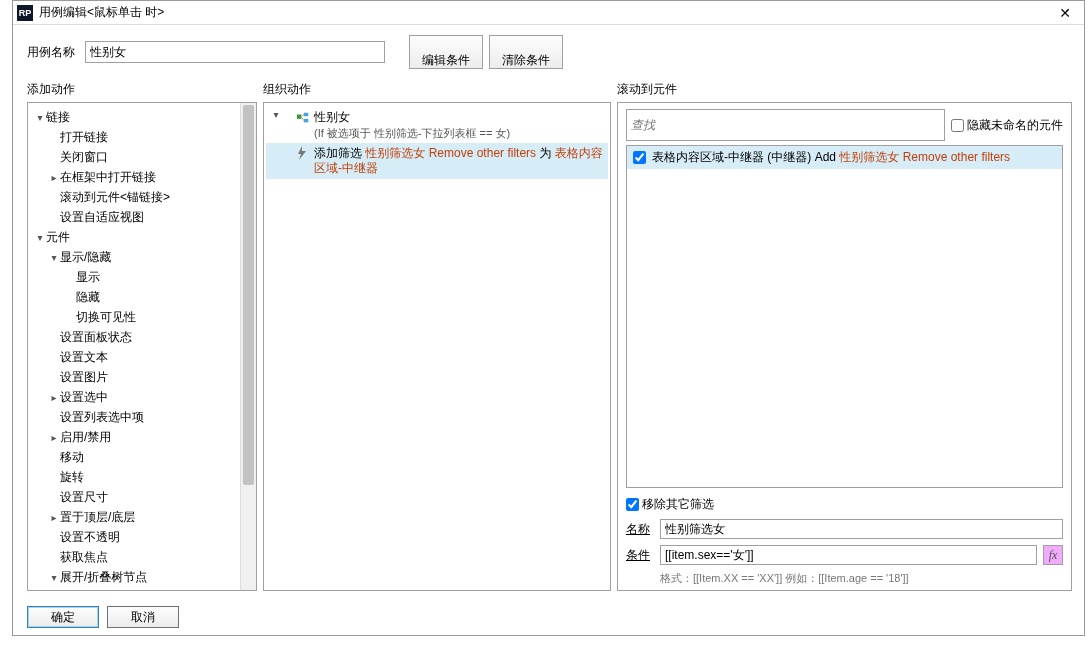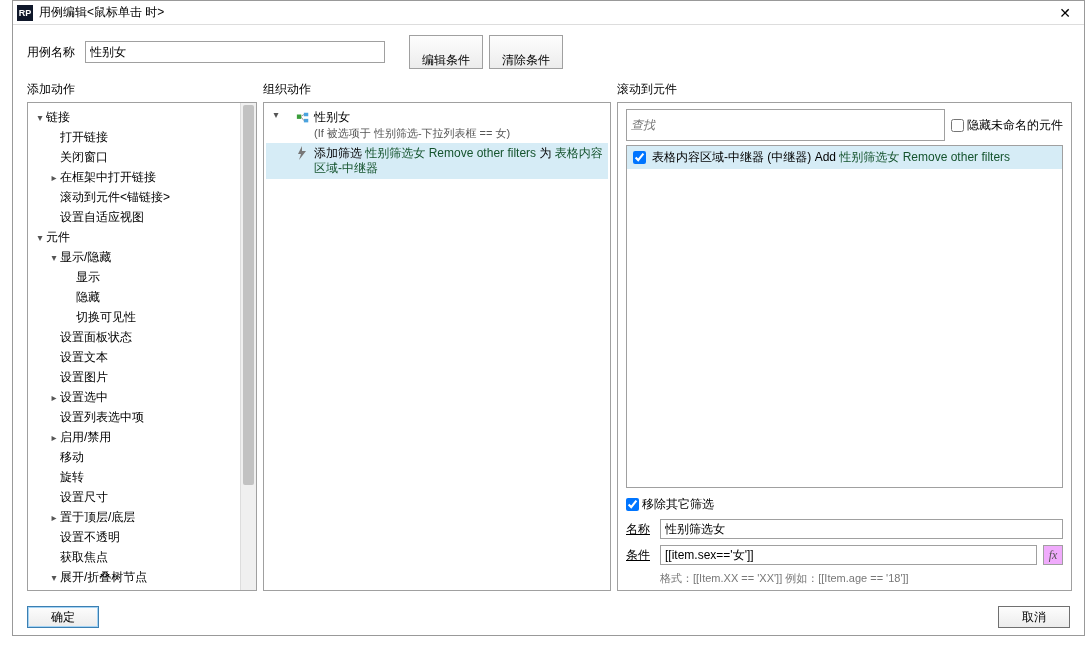--- a/index.html
+++ b/index.html
@@ -32,37 +32,37 @@
 .indent-2 { padding-left: 34px; }
 .org-tree { padding: 4px 2px; }
 .case-row { display: flex; align-items: flex-start; padding: 2px 4px; }
 .case-icon { width: 14px; height: 14px; margin: 2px 4px 0 14px; display:inline-flex; }
 .case-icon svg { width:14px; height:14px; }
 .case-text { display: flex; flex-direction: column; }
 .cond-text { color: #555; font-size: 11px; }
 .action-row { display: flex; align-items: flex-start; padding: 3px 4px 3px 30px; background: #d6ecf6; }
 .bolt { width: 14px; margin-right: 6px; color: #666; }
 .action-text { line-height: 15px; }
-.green { color: #14532d; }
+.green { color: #c2410c; }
 .col3-inner { display: flex; flex-direction: column; height: 100%; }
 .cfg-top { padding: 6px 8px 4px 8px; border-bottom: 0; display: flex; flex-direction: column; gap: 4px; }
 .cfg-label { }
 .search-row { display: flex; align-items: center; gap: 6px; }
 .search-row input { flex: 1; height: 32px; border: 1px solid #a0a0a0; padding: 0 4px; font-style: italic; color: #888; }
 .chk { display: inline-flex; align-items: center; gap: 3px; }
 .chk input { width: 13px; height: 13px; }
 .result-box { margin: 0 8px; border: 1px solid #a0a0a0; flex: 1; overflow: auto; }
 .result-row { display: flex; align-items: center; padding: 3px 6px; background: #d6ecf6; gap: 6px; }
 .cfg-bottom { padding: 8px 8px 4px 8px; display: flex; flex-direction: column; gap: 6px; }
 .field-row { display: flex; align-items: center; gap: 6px; }
 .field-row label { width: 28px; text-decoration: underline; }
 .field-row input { flex: 1; height: 20px; border: 1px solid #a0a0a0; padding: 0 4px; }
 .fx { width: 20px; height: 20px; border: 1px solid #a0a0a0; background: #f0abfc; font-style: italic; font-family: serif; cursor: pointer; display:flex; align-items:center; justify-content:center; color:#555; }
 .hint { color: #777; font-size: 11px; padding-left: 34px; }
-.footer { height: 36px; display: flex; align-items: center; justify-content: space-between; gap: 8px; padding: 0 14px; }
+.footer { height: 36px; display: flex; align-items: center; justify-content: flex-start; gap: 8px; padding: 0 14px; }
 .scrollbar-v { position: absolute; right: 0; top: 0; bottom: 0; width: 16px; background: #f0f0f0; border-left: 1px solid #ddd; }
 .scrollbar-v .thumb { position: absolute; left: 2px; right: 2px; background: #c2c2c2; border-radius: 2px; }
 </style>
 </head>
 <body>
 
 <div class="window">
 
   <div class="titlebar">
     <span class="rp-icon">RP</span>

